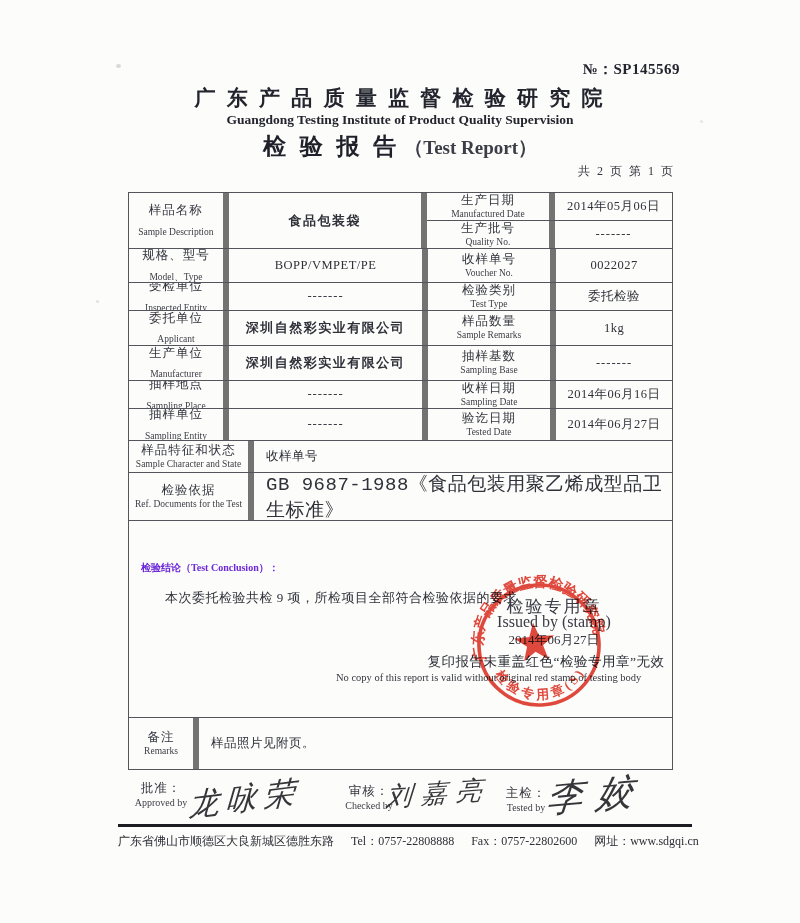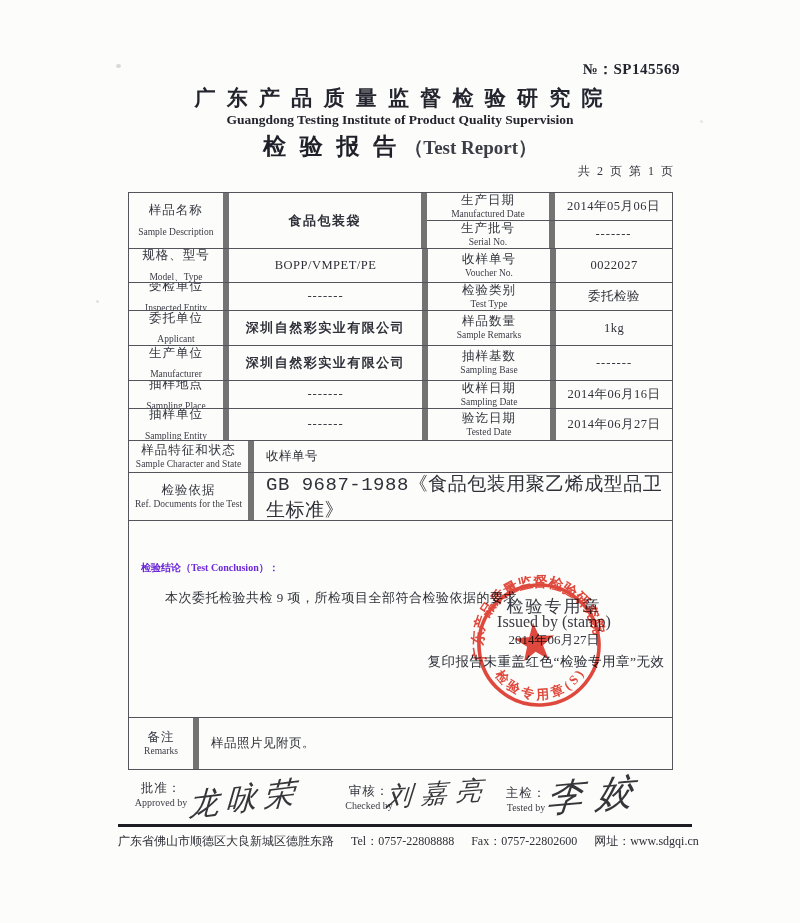--- a/index.html
+++ b/index.html
@@ -111,21 +111,21 @@
         <div class="subrow">
           <div class="cell c3">
             <span class="zh">生产日期</span>
             <span class="en">Manufactured Date</span>
           </div>
           <div class="cell c4 val">2014年05月06日</div>
         </div>
         <div class="subrow">
           <div class="cell c3">
             <span class="zh">生产批号</span>
-            <span class="en">Serial No.</span>
+            <span class="en">Quality No.</span>
           </div>
           <div class="cell c4 val dash">-------</div>
         </div>
       </div>
     </div>
 
     <div class="trow h34">
       <div class="cell c1">
         <span class="zh">规格、型号</span>
         <span class="en">Model、Type</span>
@@ -220,20 +220,21 @@
     </div>
 
     <div class="trow h197">
       <div class="conclusion">
         <div class="conc-heading">检验结论（Test Conclusion）：</div>
         <div class="conc-body">本次委托检验共检 9 项，所检项目全部符合检验依据的要求。</div>
         <div class="sLine s1">检验专用章</div>
         <div class="sLine s2">Issued by (stamp)</div>
         <div class="sLine s3">2014年06月27日</div>
         <div class="sLine s4">复印报告未重盖红色“检验专用章”无效</div>
+        <div class="sLine s5">No copy of this report is valid without original red stamp of testing body</div>
 
         <svg class="stamp" viewBox="0 0 140 140">
           <defs>
             <path id="arcTop" d="M 16,82 A 56,56 0 1 1 124,82" fill="none"></path>
             <path id="arcBottom" d="M 22,92 A 52,52 0 0 0 118,92" fill="none"></path>
           </defs>
           <circle cx="70" cy="70" r="60" fill="none" stroke="#dd2a1c" stroke-width="3.6"></circle>
           <polygon points="66,47 70.94,61.2 85.97,61.51 73.99,70.6 78.34,84.99 66,76.4 53.66,84.99 58.01,70.6 46.03,61.51 61.06,61.2" fill="#dd2a1c"></polygon>
           <text font-size="14.5" fill="#dd2a1c" font-weight="bold" textLength="186">
             <textPath href="#arcTop" startOffset="2">广东产品质量监督检验研究院</textPath>

